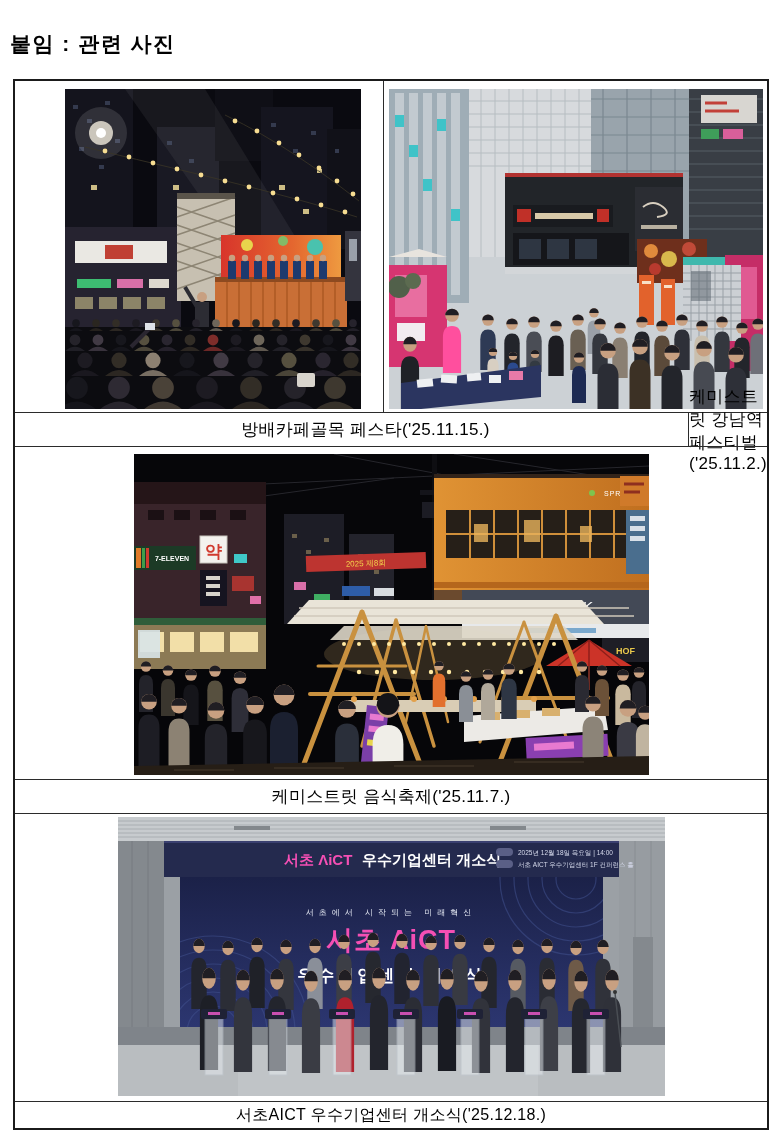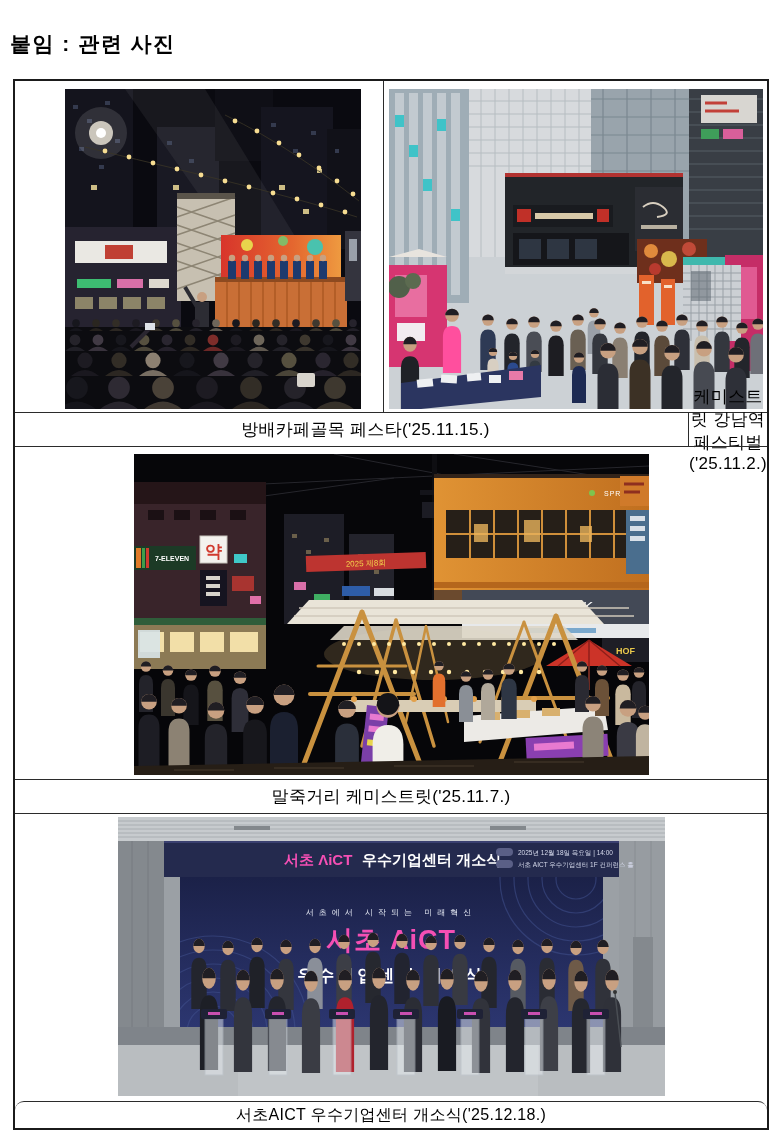--- a/index.html
+++ b/index.html
@@ -1,29 +1,29 @@
 <!DOCTYPE html>
 <html><head>
 <meta charset="utf-8">
 <style>
   html,body{margin:0;padding:0;background:#fff;}
   .page{position:relative;width:780px;height:1142px;background:#ffffff;overflow:hidden;
-        font-family:"Liberation Sans","DejaVu Sans",sans-serif;color:#000;text-align:center;}
+        font-family:"Liberation Sans","DejaVu Sans",sans-serif;color:#000;}
   .doc-title{position:absolute;left:10px;top:30px;font-size:21px;font-weight:700;letter-spacing:1.5px;}
   .phototable{position:absolute;left:13px;top:79px;width:756px;height:1051px;
               border:2px solid #1b1b1b;box-sizing:border-box;display:flex;flex-direction:column;background:#fff;}
   .row{display:flex;box-sizing:border-box;min-height:0;}
   .row + .row{border-top:1px solid #2b2b2b;}
   .photos-row1{height:332px;}
   .cap-row{align-items:center;}
   .cap-row1{height:34px;}
   .photo-row2{height:335px;justify-content:center;}
   .cap-row2{height:34px;justify-content:center;}
   .photo-row3{height:289px;justify-content:center;}
-  .cap-row3{height:27px;justify-content:center;border-radius:9px;}
+  .cap-row3{height:27px;justify-content:center;}
   .left-cell{width:341px;box-sizing:border-box;border-right:1px solid #2b2b2b;
              display:flex;justify-content:center;align-items:flex-start;margin-left:28px;}
   .right-cell{flex:1;display:flex;justify-content:center;align-items:flex-start;}
   .caption{display:flex;align-items:center;justify-content:center;font-size:17px;
            letter-spacing:0.3px;height:100%;width:100%;}
   .photo{display:block;}
   .photo1{width:296px;height:320px;margin-top:8px;}
   .photo2{width:374px;height:320px;margin-top:8px;}
   .photo3{width:515px;height:321px;margin-top:7px;}
   .photo4{width:547px;height:279px;margin-top:3px;}
@@ -569,21 +569,21 @@
           <circle cx="254" cy="250" r="11" fill="#141418"></circle>
         </g>
         <g>
           <polygon points="0,312 515,302 515,321 0,321" fill="#261e16"></polygon>
           <path d="M40,316 h60 M140,314 h70 M260,312 h80 M380,308 h70" stroke="#3c3226" stroke-width="1.5"></path>
         </g>
       </svg>
     </div>
 
     <div class="row cap-row cap-row2">
-      <div class="caption">말죽거리 케미스트릿('25.11.7.)</div>
+      <div class="caption">케미스트릿 음식축제('25.11.7.)</div>
     </div>
 
     <div class="row photo-row3">
       <svg class="photo photo4" viewBox="0 0 547 279" preserveAspectRatio="none">
         <rect width="547" height="279" fill="#9ba0a5"></rect>
         <g>
           <rect x="0" y="0" width="547" height="24" fill="#c7cbce"></rect>
           <path d="M0,4 h547 M0,8 h547 M0,12 h547 M0,16 h547 M0,20 h547" stroke="#a9aeb2" stroke-width="1"></path>
           <rect x="116" y="9" width="36" height="4" fill="#83888c"></rect>
           <rect x="372" y="9" width="36" height="4" fill="#83888c"></rect>

